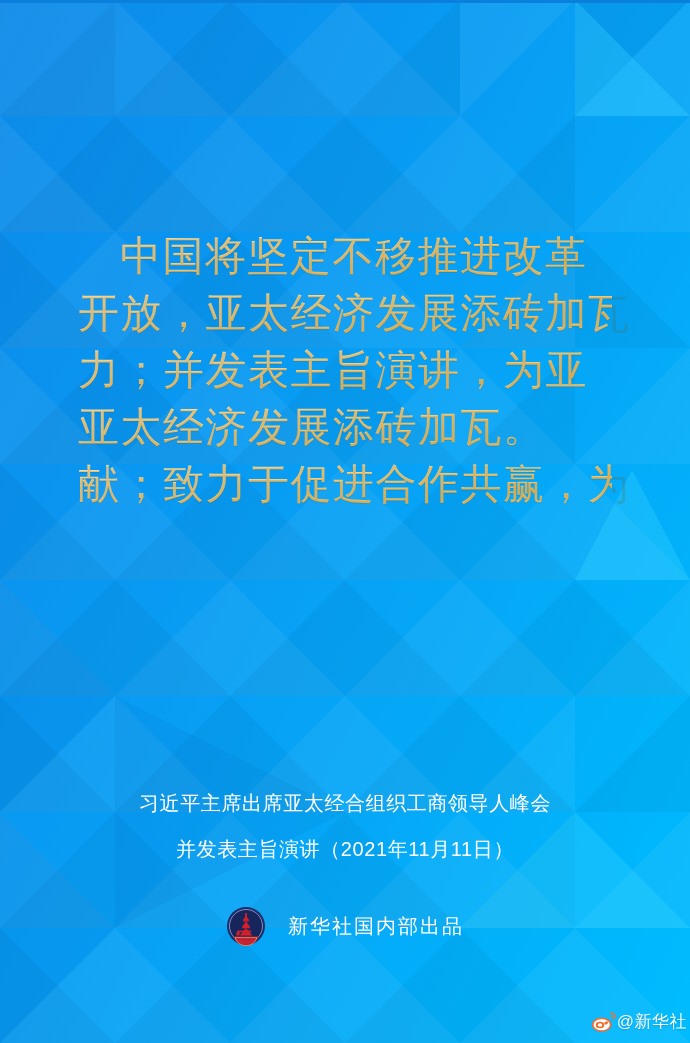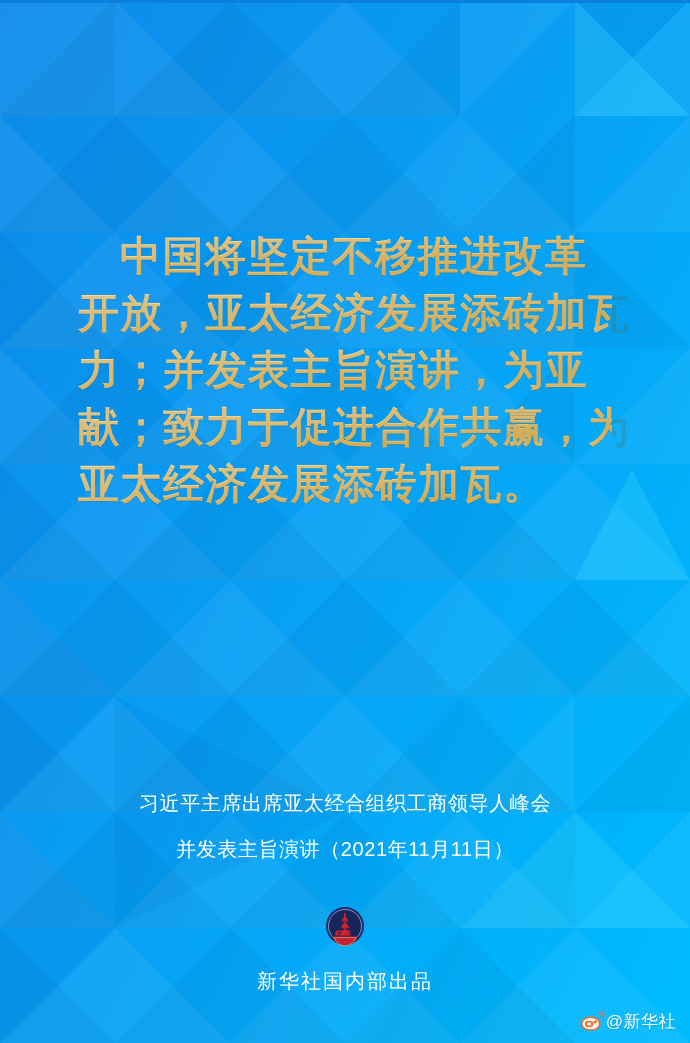--- a/index.html
+++ b/index.html
@@ -40,21 +40,21 @@
     left: 0;
     right: 0;
     top: 228px;
     padding: 0 78px;
     text-align: left;
   }
   .quote-line {
     font-family: "DejaVu Serif", "Liberation Serif", serif;
     font-size: 41px;
     line-height: 57px;
-    font-weight: 700;
+    font-weight: 400;
     letter-spacing: 1.5px;
     color: #f0cf84;
     background: linear-gradient(176deg, #f7e3ad 0%, #f1d288 38%, #e8c067 72%, #f3da9c 100%);
     -webkit-background-clip: text;
     background-clip: text;
     -webkit-text-fill-color: transparent;
     text-shadow: 0 1px 0 rgba(120, 80, 10, 0.18);
     white-space: nowrap;
   }
   .quote-line.indent { padding-left: 42px; }
@@ -77,38 +77,37 @@
 
   
   .imprint {
     position: absolute;
     left: 0; right: 0;
     top: 906px;
     display: flex;
     align-items: center;
     justify-content: center;
     gap: 22px;
-    flex-direction: column;
   }
   .emblem { width: 40px; height: 40px; display: block; flex: none; }
   .imprint-text {
     color: #ffffff;
     font-size: 20px;
     font-weight: 400;
     letter-spacing: 2px;
     white-space: nowrap;
   }
 
   
   .weibo-mark {
     position: absolute;
-    right: 14px;
+    right: 3px;
     bottom: 10px;
     display: flex;
-    align-items: flex-start;
+    align-items: flex-end;
     opacity: 0.96;
   }
   .weibo-icon { width: 26px; height: 22px; display: block; flex: none; }
   .weibo-handle {
     color: #ffffff;
     font-size: 17px;
     font-weight: 400;
     letter-spacing: 0.5px;
     text-shadow: 0 1px 2px rgba(0,0,0,0.18);
     white-space: nowrap;
@@ -218,22 +217,22 @@
       </g>
     </svg>
   </div>
 
   <div class="top-strip"></div>
 
   <div class="quote">
     <div class="quote-line indent">中国将坚定不移推进改革</div>
     <div class="quote-line">开放，亚太经济发展添砖加瓦</div>
     <div class="quote-line">力；并发表主旨演讲，为亚</div>
+    <div class="quote-line">亚太经济发展添砖加瓦。</div>
     <div class="quote-line">献；致力于促进合作共赢，为</div>
-    <div class="quote-line">亚太经济发展添砖加瓦。</div>
   </div>
 
   <div class="caption">
     <div class="caption-line">习近平主席出席亚太经合组织工商领导人峰会</div>
     <div class="caption-line">并发表主旨演讲（2021年11月11日）</div>
   </div>
 
   <div class="imprint">
     <span class="emblem-wrap">
       <svg class="emblem" viewBox="0 0 40 40" xmlns="http://www.w3.org/2000/svg">

